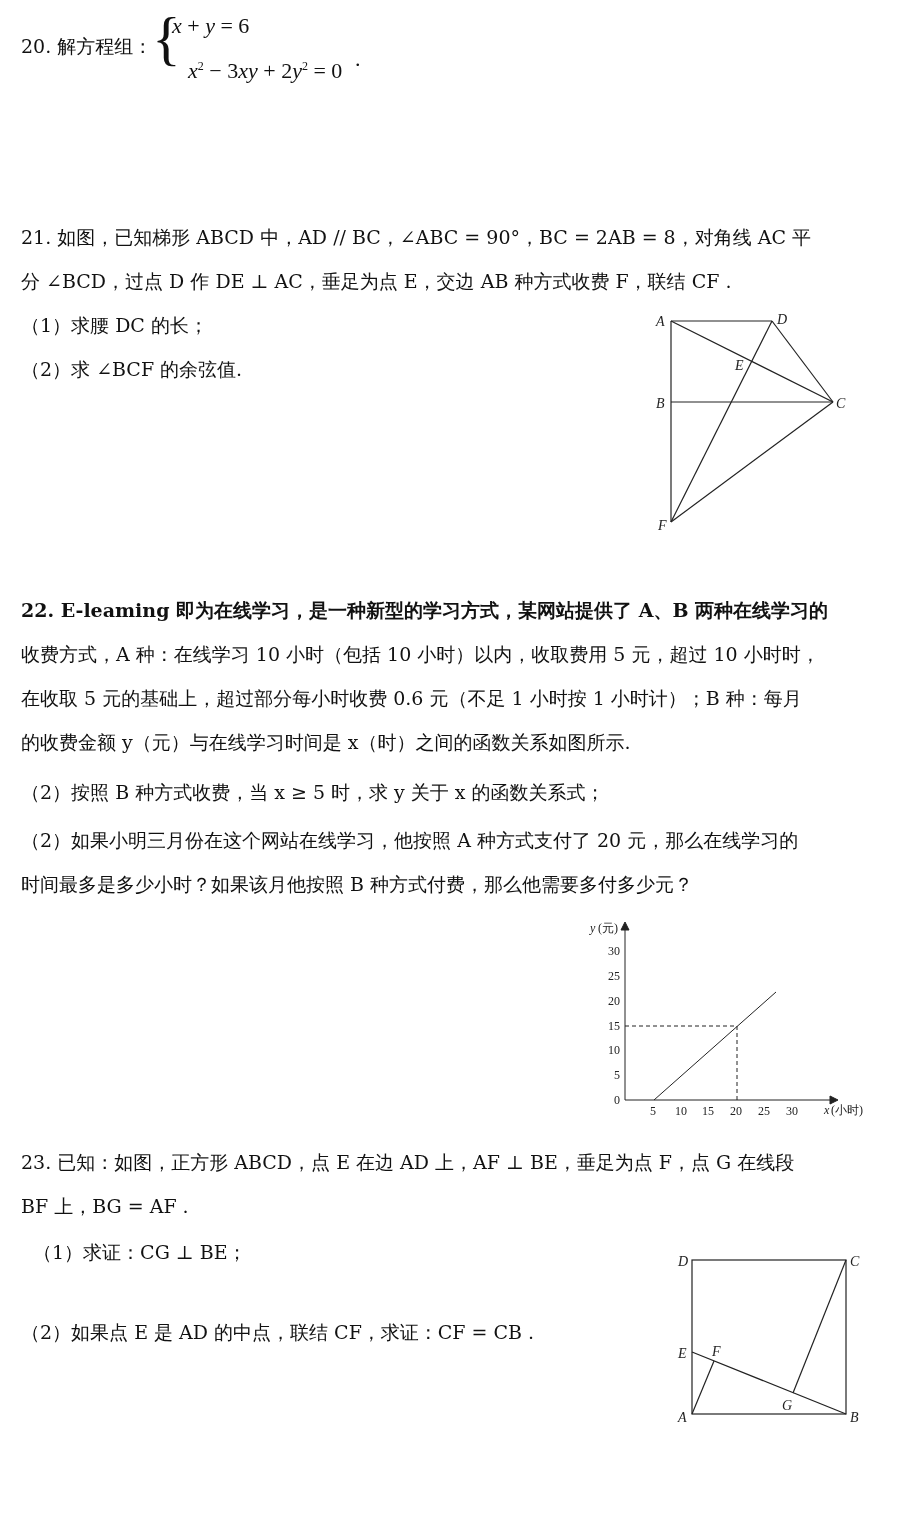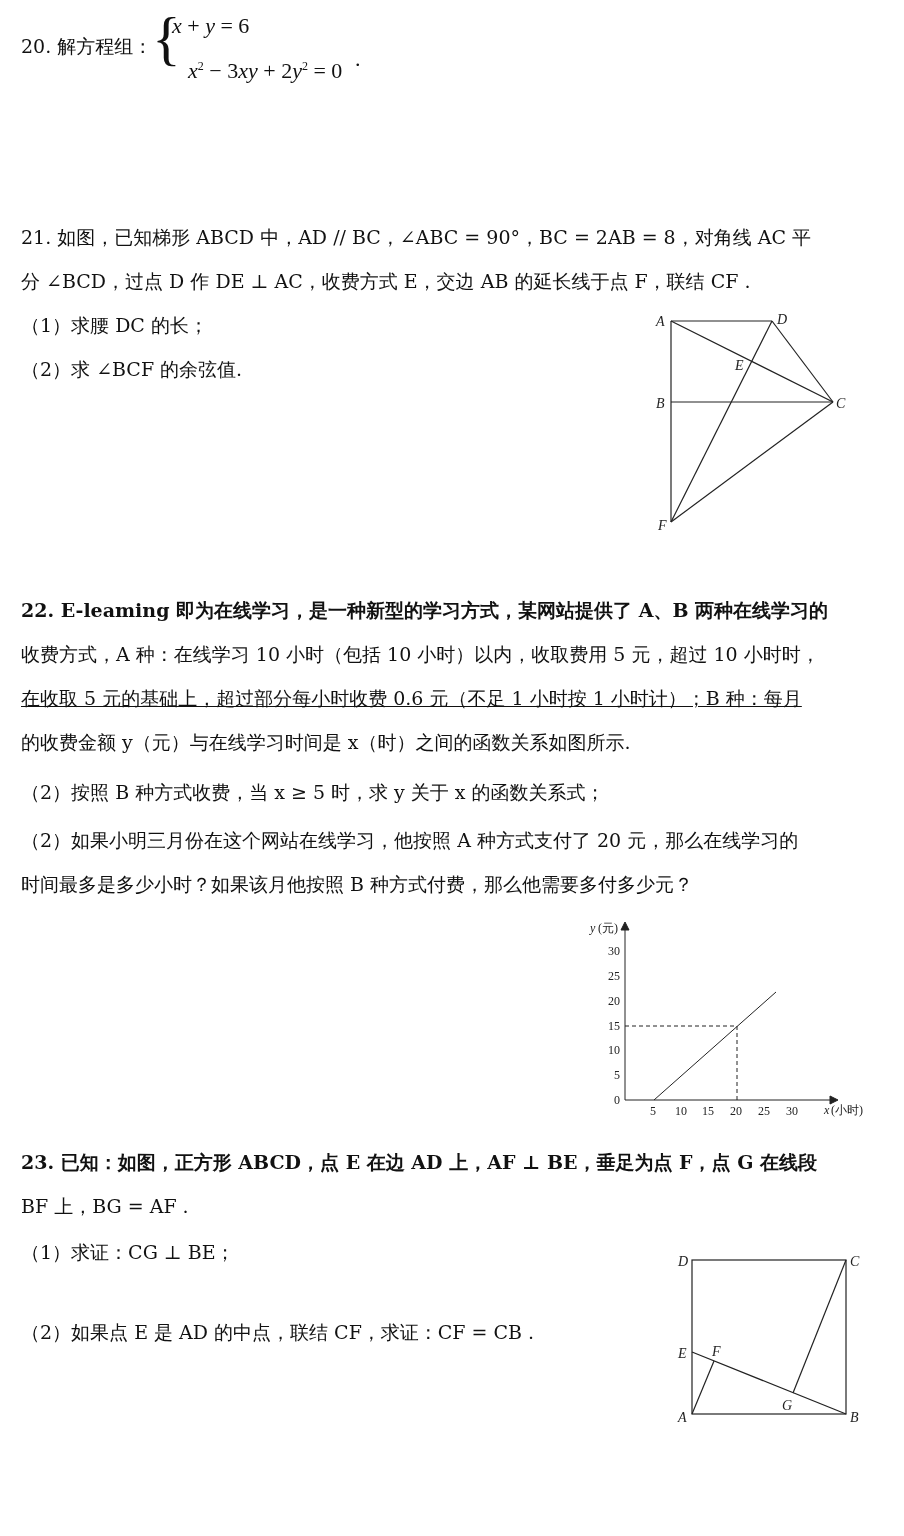--- a/index.html
+++ b/index.html
@@ -13,21 +13,21 @@
 </head>
 <body>
 
 <div class="line" style="top:34px;">20. 解方程组：</div>
 <div class="brace" style="left:152px; top:8px;">{</div>
 <div class="eq" style="left:172px; top:13px;"><i>x</i> + <i>y</i> = 6</div>
 <div class="eq" style="left:172px; top:53px;margin-left:16px;"><i>x</i><sup style="font-size:12px">2</sup> − 3<i>xy</i> + 2<i>y</i><sup style="font-size:12px">2</sup> = 0</div>
 <div class="eq" style="left:355px; top:46px;">.</div>
 
 <div class="line" style="top:225px;">21. 如图，已知梯形 ABCD 中，AD // BC，∠ABC = 90°，BC = 2AB = 8，对角线 AC 平</div>
-<div class="line" style="top:269px;">分 ∠BCD，过点 D 作 DE ⊥ AC，收费方式 E，交边 AB 的延长线于点 F，联结 CF .</div>
+<div class="line" style="top:269px;">分 ∠BCD，过点 D 作 DE ⊥ AC，垂足为点 E，交边 AB 种方式收费 F，联结 CF .</div>
 <div class="line" style="top:313px;">（1）求腰 DC 的长；</div>
 <div class="line" style="top:357px;">（2）求 ∠BCF 的余弦值.</div>
 
 <svg style="position:absolute; left:640px; top:300px;" width="220" height="240" viewBox="0 0 220 240">
   <g stroke="#222" stroke-width="1.2" fill="none">
     <line x1="31" y1="21" x2="132" y2="21"></line>
     <line x1="31" y1="21" x2="31" y2="222"></line>
     <line x1="31" y1="102" x2="193" y2="102"></line>
     <line x1="31" y1="21" x2="193" y2="102"></line>
     <line x1="132" y1="21" x2="193" y2="102"></line>
@@ -39,21 +39,21 @@
     <text x="137" y="24">D</text>
     <text x="95" y="70">E</text>
     <text x="16" y="108">B</text>
     <text x="196" y="108">C</text>
     <text x="18" y="230">F</text>
   </g>
 </svg>
 
 <div class="line" style="top:598px;font-weight:bold;">22. E-leaming 即为在线学习，是一种新型的学习方式，某网站提供了 A、B 两种在线学习的</div>
 <div class="line" style="top:642px;">收费方式，A 种：在线学习 10 小时（包括 10 小时）以内，收取费用 5 元，超过 10 小时时，</div>
-<div class="line" style="top:686px;text-decoration:underline;">在收取 5 元的基础上，超过部分每小时收费 0.6 元（不足 1 小时按 1 小时计）；B 种：每月</div>
+<div class="line" style="top:686px;">在收取 5 元的基础上，超过部分每小时收费 0.6 元（不足 1 小时按 1 小时计）；B 种：每月</div>
 <div class="line" style="top:730px;">的收费金额 y（元）与在线学习时间是 x（时）之间的函数关系如图所示.</div>
 <div class="line" style="top:780px;">（2）按照 B 种方式收费，当 x ≥ 5 时，求 y 关于 x 的函数关系式；</div>
 <div class="line" style="top:828px;">（2）如果小明三月份在这个网站在线学习，他按照 A 种方式支付了 20 元，那么在线学习的</div>
 <div class="line" style="top:872px;">时间最多是多少小时？如果该月他按照 B 种方式付费，那么他需要多付多少元？</div>
 
 <svg style="position:absolute; left:580px; top:910px;" width="310" height="220" viewBox="0 0 310 220">
   <g stroke="#222" stroke-width="1" fill="none">
     <line x1="45" y1="190" x2="250" y2="190"></line>
     <line x1="45" y1="190" x2="45" y2="15"></line>
     <polygon points="250,186 258,190 250,194" fill="#222"></polygon>
@@ -76,23 +76,23 @@
     <text x="95" y="205">10</text>
     <text x="122" y="205">15</text>
     <text x="150" y="205">20</text>
     <text x="178" y="205">25</text>
     <text x="206" y="205">30</text>
     <text x="244" y="204" font-style="italic">x</text>
       <text x="251" y="204">(小时)</text>
   </g>
 </svg>
 
-<div class="line" style="top:1150px;font-weight:bold;">23. 已知：如图，正方形 ABCD，点 E 在边 AD 上，AF ⊥ BE，垂足为点 F，点 G 在线段</div>
+<div class="line" style="top:1150px;">23. 已知：如图，正方形 ABCD，点 E 在边 AD 上，AF ⊥ BE，垂足为点 F，点 G 在线段</div>
 <div class="line" style="top:1194px;">BF 上，BG = AF .</div>
-<div class="line" style="top:1240px;">（1）求证：CG ⊥ BE；</div>
+<div class="line" style="top:1240px;margin-left:12px;">（1）求证：CG ⊥ BE；</div>
 <div class="line" style="top:1284px;margin-top:36px;">（2）如果点 E 是 AD 的中点，联结 CF，求证：CF = CB .</div>
 
 <svg style="position:absolute; left:660px; top:1240px;" width="220" height="200" viewBox="0 0 220 200">
   <g stroke="#222" stroke-width="1.2" fill="none">
     <rect x="32" y="20" width="154" height="154"></rect>
     <line x1="32" y1="112" x2="186" y2="174"></line>
     <line x1="32" y1="174" x2="54" y2="121"></line>
     <line x1="186" y1="20" x2="133" y2="153"></line>
   </g>
   <g font-size="14" font-style="italic" fill="#222">

